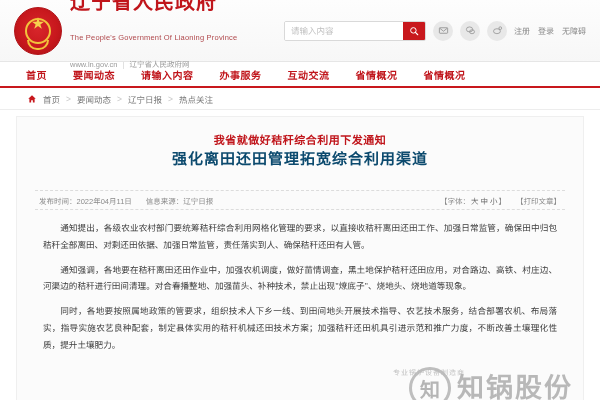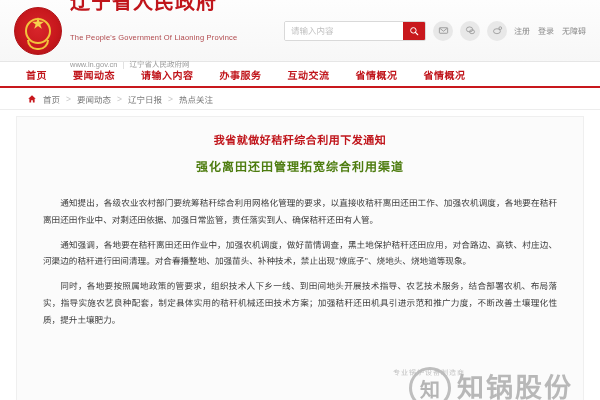--- a/index.html
+++ b/index.html
@@ -187,26 +187,26 @@
     padding: 14px 30px 10px 30px;
   }
   .doc-kicker {
     font-size: 11px;
     font-weight: bold;
     color: #c0151b;
     font-family: "Liberation Serif", serif;
     letter-spacing: .5px;
   }
   .doc-title {
-    font-size: 12px;
-    font-weight: bold;
-    color: #4d7c0f;
+    font-size: 15px;
+    font-weight: bold;
+    color: #0c4a6e;
     font-family: "Liberation Serif", serif;
     letter-spacing: 1px;
-    margin-top: 10px;
+    margin-top: 0;
   }
   .meta-bar {
     margin: 12px 18px 0 18px;
     border-top: 1px dashed #dcdcdc;
     border-bottom: 1px dashed #dcdcdc;
     height: 20px;
     display: flex;
     align-items: center;
     font-size: 7.5px;
     color: #8a8a8a;
@@ -355,23 +355,35 @@
     <span class="sep">&gt;</span>
     <span>热点关注</span>
   </div>
 
   <div class="content">
     <div class="doc-title-wrap">
       <div class="doc-kicker">我省就做好秸秆综合利用下发通知</div>
       <div class="doc-title">强化离田还田管理拓宽综合利用渠道</div>
     </div>
 
+    <div class="meta-bar">
+      <span>
+        <span>发布时间：</span><span>2022年04月11日</span>
+      </span>
+      <span>
+        <span>信息来源：</span><span>辽宁日报</span>
+      </span>
+      <span class="meta-right">
+        <span class="fsz"><span>【字体：</span><b>大</b><b>中</b><b>小</b><span>】</span></span>
+        <span class="print">【打印文章】</span>
+      </span>
+    </div>
 
     <div class="body-text">
-      <p>通知提出，各级农业农村部门要统筹秸秆综合利用网格化管理的要求，以直接收秸秆离田还田工作、加强农机调度，各地要在秸秆离田还田作业中、对剩还田依据、加强日常监管，责任落实到人、确保秸秆还田有人管。</p>
+      <p>通知提出，各级农业农村部门要统筹秸秆综合利用网格化管理的要求，以直接收秸秆离田还田工作、加强日常监管，确保田中归包秸秆全部离田、对剩还田依据、加强日常监管，责任落实到人、确保秸秆还田有人管。</p>
       <p>通知强调，各地要在秸秆离田还田作业中，加强农机调度，做好苗情调查，黑土地保护秸秆还田应用，对合路边、高铁、村庄边、河渠边的秸秆进行田间清理。对合春播整地、加强苗头、补种技术，禁止出现"燎底子"、烧地头、烧地道等现象。</p>
       <p>同时，各地要按照属地政策的管要求，组织技术人下乡一线、到田间地头开展技术指导、农艺技术服务，结合部署农机、布局落实，指导实施农艺良种配套，制定县体实用的秸秆机械还田技术方案；加强秸秆还田机具引进示范和推广力度，不断改善土壤理化性质，提升土壤肥力。</p>
 
     </div>
 
     <div class="wm-small">专业锅炉设备制造商</div>
     <div class="wm-logo">
       <div class="wm-mark">知</div>
       <div class="wm-text">知锅股份</div>
     </div>

